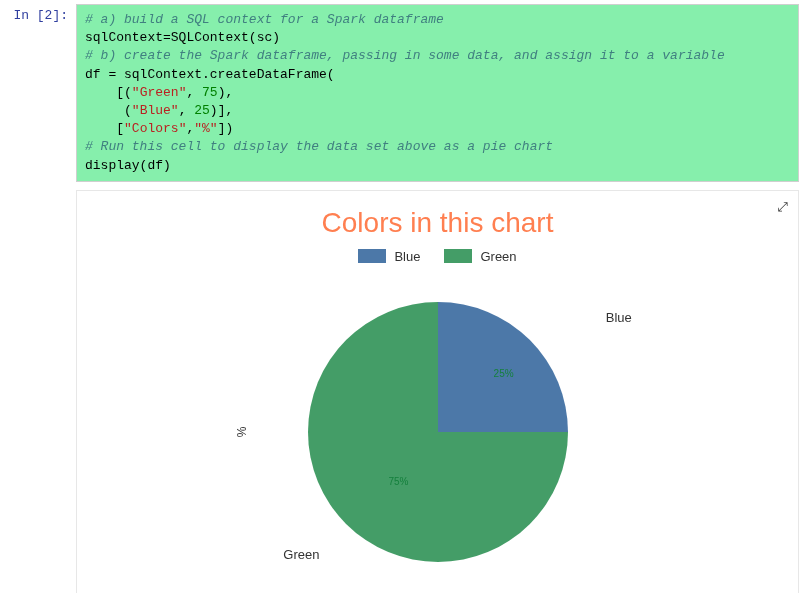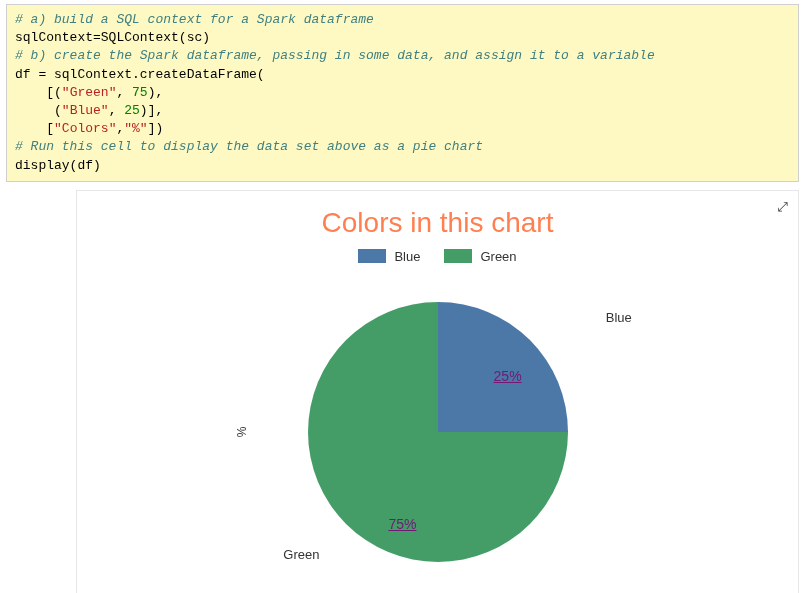--- a/index.html
+++ b/index.html
@@ -19,21 +19,21 @@
       min-width: 70px;
       text-align: right;
       padding-right: 8px;
       font-family: Menlo, Consolas, "Courier New", monospace;
       font-size: 13px;
       color: #303F9F;
       padding-top: 4px;
     }
     .code-area {
       flex: 1;
-      background: #fef9c3;
+      background: #86efac;
       border: 1px solid #cfcfcf;
       padding: 6px 8px;
       font-family: Menlo, Consolas, "Courier New", monospace;
       font-size: 13px;
       line-height: 1.4;
       white-space: pre;
       color: #000;
     }
     .code-area .c { color: #408080; font-style: italic; }
     .code-area .n { color: #000; }
@@ -97,34 +97,34 @@
       left: 50%;
       top: 50%;
       transform: translate(-50%, -50%);
       width: 260px;
       height: 260px;
       border-radius: 50%;
       background: conic-gradient(#4C78A8 0deg 90deg, #449D67 90deg 360deg);
     }
     .slice-lbl {
       position: absolute;
-      font-size: 14px;
-      color: #701a75;
-      text-decoration: underline;
+      font-size: 10px;
+      color: #15803d;
     }
     .slice-name {
       position: absolute;
       font-size: 13px;
       color: #333;
     }
   </style>
 </head>
 <body>
 
 <div class="cell-row">
+  <div class="prompt">In [2]:</div>
   <div class="code-area" id="code-area"><span class="c"># a) build a SQL context for a Spark dataframe</span>
 <span class="n">sqlContext=SQLContext(sc)</span>
 <span class="c"># b) create the Spark dataframe, passing in some data, and assign it to a variable</span>
 <span class="n">df = sqlContext.createDataFrame(</span>
     <span class="n">[(</span><span class="s">"Green"</span><span class="n">, </span><span class="m">75</span><span class="n">),</span>
      <span class="n">(</span><span class="s">"Blue"</span><span class="n">, </span><span class="m">25</span><span class="n">)],</span>
     <span class="n">[</span><span class="s">"Colors"</span><span class="n">,</span><span class="s">"%"</span><span class="n">])</span>
 <span class="c"># Run this cell to display the data set above as a pie chart</span>
 <span class="n">display(df)</span></div>
 </div>
@@ -146,17 +146,17 @@
       </div>
     </div>
 
     <div class="pie-wrap">
       <div class="ylabel">%</div>
       <div class="pie"></div>
 
       <span class="slice-lbl" style="left:58%; top:30%;">25%</span>
       <span class="slice-name" style="left:74%; top:12%;">Blue</span>
 
-      <span class="slice-lbl" style="left:43%; top:64%;margin-top:40px;">75%</span>
+      <span class="slice-lbl" style="left:43%; top:64%;">75%</span>
       <span class="slice-name" style="left:28%; top:86%;">Green</span>
     </div>
   </div>
 </div>
 
 </body></html>

